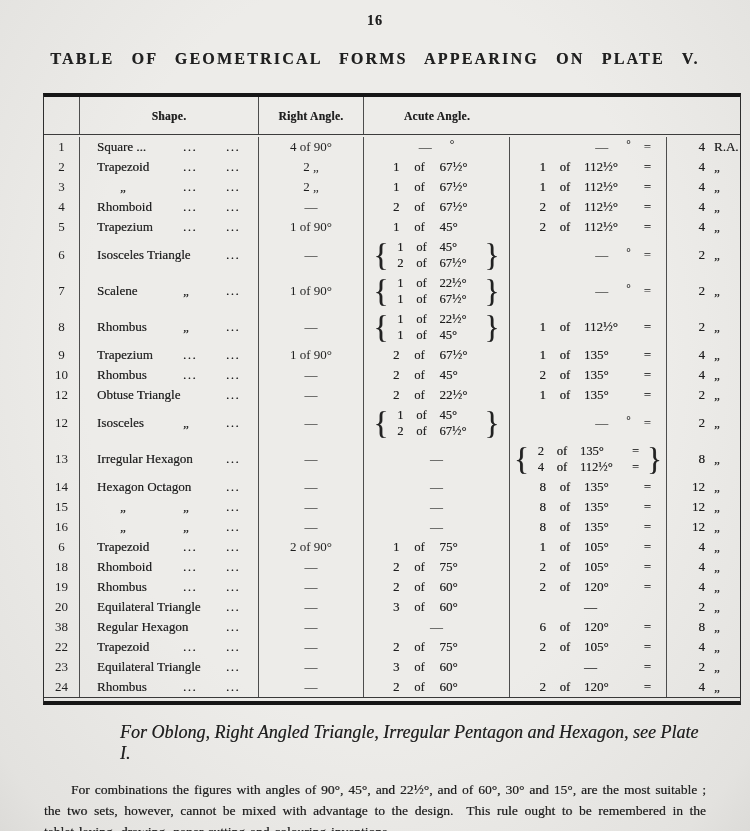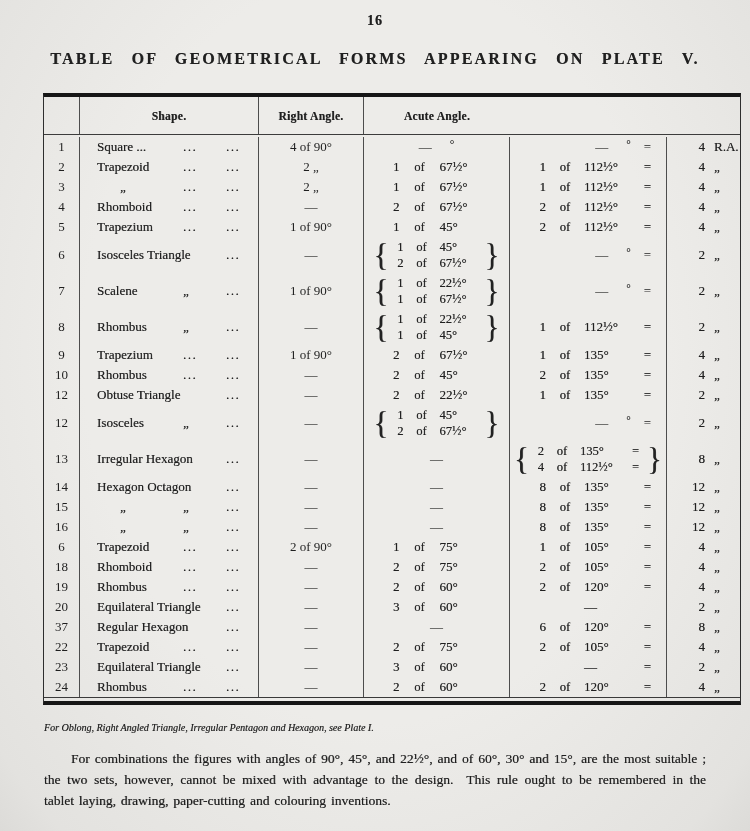--- a/index.html
+++ b/index.html
@@ -69,21 +69,21 @@
   .bl .cnt{text-align:right;} .bl .of{text-align:center;} .bl .ang{text-align:left;}
 
   .c.tot{justify-content:flex-start;}
   .tgrid{display:grid;grid-template-columns:30px auto;column-gap:9px;width:100%;padding-left:8px;box-sizing:border-box;align-items:center;}
   .tgrid .tn{text-align:right;}
 
   .brule{height:3px;border-top:1.1px solid #3a3a3a;margin:0;}
 
   
   .footer{margin:0 44px;}
-  .note{font-style:italic;font-size:10px;}
+  .note{font-style:italic;font-size:18px;margin-left:76px;}
   .note1{margin-top:17px;}
   .note2{margin-top:10px;}
   .para{
     font-size:13.5px;line-height:1.55;text-align:justify;
     text-indent:27px;margin-top:16px;word-spacing:1.5px;
   }
 </style>
 </head>
 <body>
 
@@ -820,21 +820,21 @@
         </div>
         <div class="c tot">
           <div class="tgrid">
             <span class="tn ink">2</span>
             <span class="tu ink">„</span>
           </div>
         </div>
       </div>
       <div class="grid-row trow">
         <div class="c">
-          <span>37</span>
+          <span>38</span>
         </div>
         <div class="c shape">
           <span class="sp sp0 ink">Regular Hexagon</span>
           <span class="sp sp2 leader ink">...</span>
         </div>
         <div class="c">
           <span>—</span>
         </div>
         <div class="c ac">
           <div class="dashrow" style="justify-content: center; width: 100%;">

